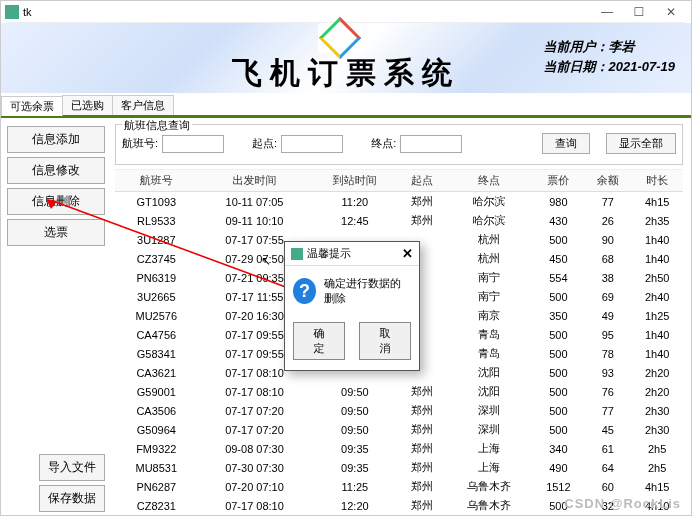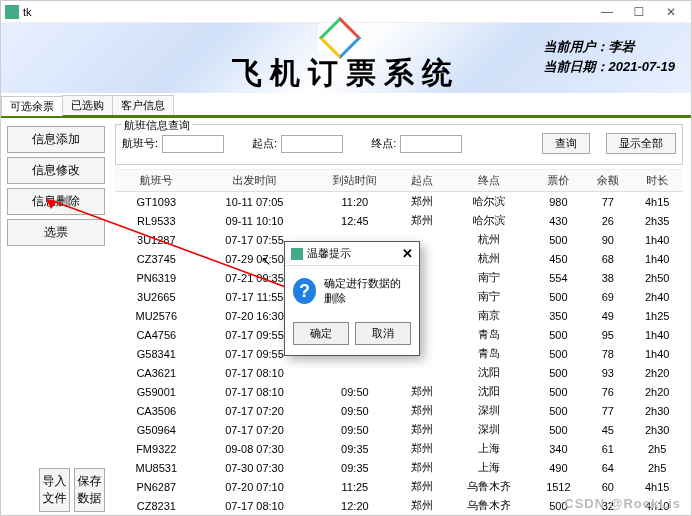--- a/index.html
+++ b/index.html
@@ -13,41 +13,41 @@
 .logo { width: 44px; height: 44px; background: #fff; border-radius: 4px; display: flex; align-items: center; justify-content: center; margin-right: 12px; }
 .logo-inner { width: 30px; height: 30px; transform: rotate(45deg); border: 3px solid; border-color: #e74c3c #3498db #f1c40f #2ecc71; }
 .title { font-size: 30px; font-weight: bold; letter-spacing: 8px; font-family: SimHei, sans-serif; }
 .user-info { position: absolute; right: 16px; top: 14px; font-size: 13px; font-weight: bold; line-height: 20px; font-style: italic; font-family: SimSun, serif; }
 .tabs { display: flex; border-bottom: 3px solid #4d7c0f; font-size: 11px; background: #fff; padding-top: 2px; }
 .tab { padding: 2px 8px; border: 1px solid #ccc; border-bottom: none; margin-right: -1px; background: #f8f8f8; cursor: default; }
 .tab.active { background: #fff; position: relative; top: 1px; }
 .main { display: flex; height: calc(100% - 112px); }
 .sidebar { width: 110px; padding: 8px 6px; display: flex; flex-direction: column; gap: 4px; }
 .side-btn { border: 1px solid #aaa; background: #f5f5f5; font-size: 12px; padding: 4px 2px; text-align: center; cursor: default; }
-.sidebar-bottom { margin-top: auto; display: flex; flex-direction: row; gap: 4px; padding-left: 32px; }
+.sidebar-bottom { margin-top: auto; display: flex; flex-direction: column; gap: 4px; padding-left: 32px; }
 .content { flex: 1; padding: 6px 8px 6px 4px; display: flex; flex-direction: column; overflow: hidden; }
 .search-area { border: 1px solid #ccc; padding: 8px 6px 10px; font-size: 11px; position: relative; }
 .search-row { display: flex; align-items: center; gap: 4px; }
 .search-row label { font-size: 11px; }
 .search-row input { width: 62px; border: 1px solid #aaa; height: 18px; font-size: 11px; padding: 0 2px; }
 .search-row .btn { border: 1px solid #aaa; background: #f5f5f5; padding: 2px 12px; font-size: 11px; cursor: default; }
 .table-wrap { flex: 1; overflow: auto; margin-top: 4px; border-top: 1px solid #eee; }
 table { width: 100%; border-collapse: collapse; font-size: 11px; }
 th { font-weight: normal; color: #333; padding: 3px 2px; border-bottom: 1px solid #ddd; background: #fafafa; text-align: center; }
 td { padding: 2px; text-align: center; white-space: nowrap; }
 .watermark { position: absolute; right: 10px; bottom: 4px; font-size: 13px; color: #bbb; font-weight: bold; letter-spacing: 1px; }
 .arrow { position: absolute; left: 42px; top: 198px; pointer-events: none; z-index: 5; }
 .dialog { position: absolute; left: 283px; top: 240px; width: 136px; background: #fff; border: 1px solid #555; box-shadow: 4px 4px 10px rgba(0,0,0,0.3); z-index: 10; font-size: 11px; }
 .dlg-title { display: flex; align-items: center; padding: 4px 6px; border-bottom: 1px solid #ddd; }
 .dlg-title .icon { width: 12px; height: 12px; background: #4a8; margin-right: 4px; }
 .dlg-title .spacer { flex: 1; }
 .dlg-title .close { cursor: default; font-size: 13px; font-weight: bold; }
 .dlg-body { display: flex; align-items: center; padding: 10px 8px; gap: 8px; }
 .dlg-body .qicon { width: 26px; height: 26px; border-radius: 50%; background: #2080e0; color: #fff; display: flex; align-items: center; justify-content: center; font-size: 18px; font-weight: bold; }
-.dlg-btns { display: flex; justify-content: center; gap: 6px; padding: 6px 8px 10px; }
+.dlg-btns { display: flex; justify-content: center; gap: 14px; padding: 6px 8px 10px; }
 .dlg-btns button { border: 1px solid #888; background: #f0f0f0; padding: 3px 16px; font-size: 11px; cursor: default; }
 .cursor { position: absolute; left: 260px; top: 253px; font-size: 12px; z-index: 11; pointer-events: none; }
 </style>
 </head>
 <body>
 
 <div class="window">
   <div class="titlebar">
     <div class="icon"></div>
     <span>tk</span>

